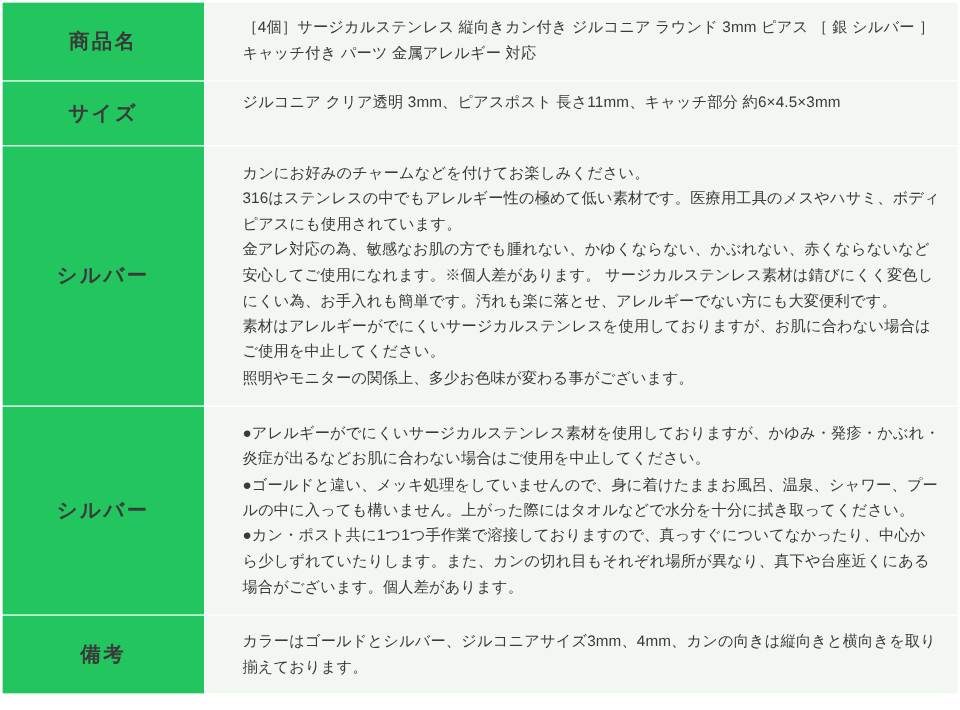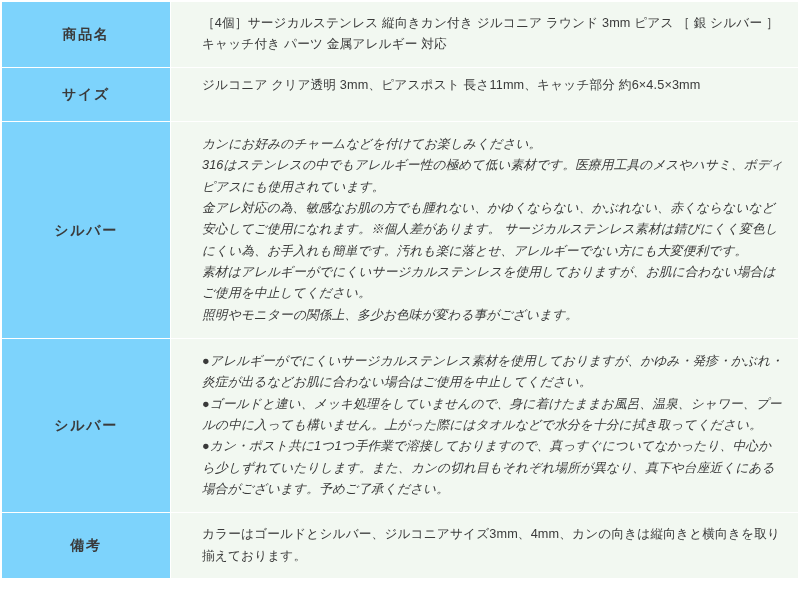--- a/index.html
+++ b/index.html
@@ -17,25 +17,25 @@
     border-collapse: collapse;
     width: 798px;
     margin: 1px 0 0 1px;
     table-layout: fixed;
   }
   .spec-table tr {
     border: none;
   }
   .spec-table th {
     width: 160px;
-    background: #7dd3fc;
+    background: #22c55e;
     border: 1px solid #ffffff;
     text-align: center;
     vertical-align: middle;
-    font-size: 14px;
+    font-size: 17px;
     font-weight: bold;
     color: #3a3a3a;
     letter-spacing: 0.12em;
     padding: 6px 4px;
     line-height: 1.6;
   }
   .spec-table td {
     border: 1px solid #ffffff;
     background: #f2f8f1;
     vertical-align: middle;
@@ -47,21 +47,21 @@
     letter-spacing: 0.01em;
   }
   .cell-text {
     display: block;
     white-space: pre-wrap;
     word-break: break-all;
     margin-left: 19px;
   }
   .row-name td { padding-top: 11px; padding-bottom: 11px; }
   .row-size td, .row-material td, .row-color td { padding-top: 7px; padding-bottom: 25px; }
-  .row-desc td, .row-notes td { padding-top: 12px; padding-bottom: 12px; font-style: italic; }
+  .row-desc td, .row-notes td { padding-top: 12px; padding-bottom: 12px; }
   .row-remarks td { padding-top: 11px; padding-bottom: 11px; }
 </style>
 </head>
 <body>
 
 <table class="spec-table">
   <tbody>
     <tr class="row-name">
       <th>商品名</th>
       <td>
@@ -82,21 +82,21 @@
 金アレ対応の為、敏感なお肌の方でも腫れない、かゆくならない、かぶれない、赤くならないなど安心してご使用になれます。※個人差があります。 サージカルステンレス素材は錆びにくく変色しにくい為、お手入れも簡単です。汚れも楽に落とせ、アレルギーでない方にも大変便利です。
 素材はアレルギーがでにくいサージカルステンレスを使用しておりますが、お肌に合わない場合はご使用を中止してください。
 照明やモニターの関係上、多少お色味が変わる事がございます。</span>
         </td>
     </tr>
     <tr class="row-notes">
       <th>シルバー</th>
       <td>
           <span class="cell-text">●アレルギーがでにくいサージカルステンレス素材を使用しておりますが、かゆみ・発疹・かぶれ・炎症が出るなどお肌に合わない場合はご使用を中止してください。
 ●ゴールドと違い、メッキ処理をしていませんので、身に着けたままお風呂、温泉、シャワー、プールの中に入っても構いません。上がった際にはタオルなどで水分を十分に拭き取ってください。
-●カン・ポスト共に1つ1つ手作業で溶接しておりますので、真っすぐについてなかったり、中心から少しずれていたりします。また、カンの切れ目もそれぞれ場所が異なり、真下や台座近くにある場合がございます。予めご了承ください。</span>
+●カン・ポスト共に1つ1つ手作業で溶接しておりますので、真っすぐについてなかったり、中心から少しずれていたりします。また、カンの切れ目もそれぞれ場所が異なり、真下や台座近くにある場合がございます。個人差があります。</span>
         </td>
     </tr>
     <tr class="row-remarks">
       <th>備考</th>
       <td>
           <span class="cell-text">カラーはゴールドとシルバー、ジルコニアサイズ3mm、4mm、カンの向きは縦向きと横向きを取り揃えております。</span>
         </td>
     </tr>
   </tbody>
 </table>

